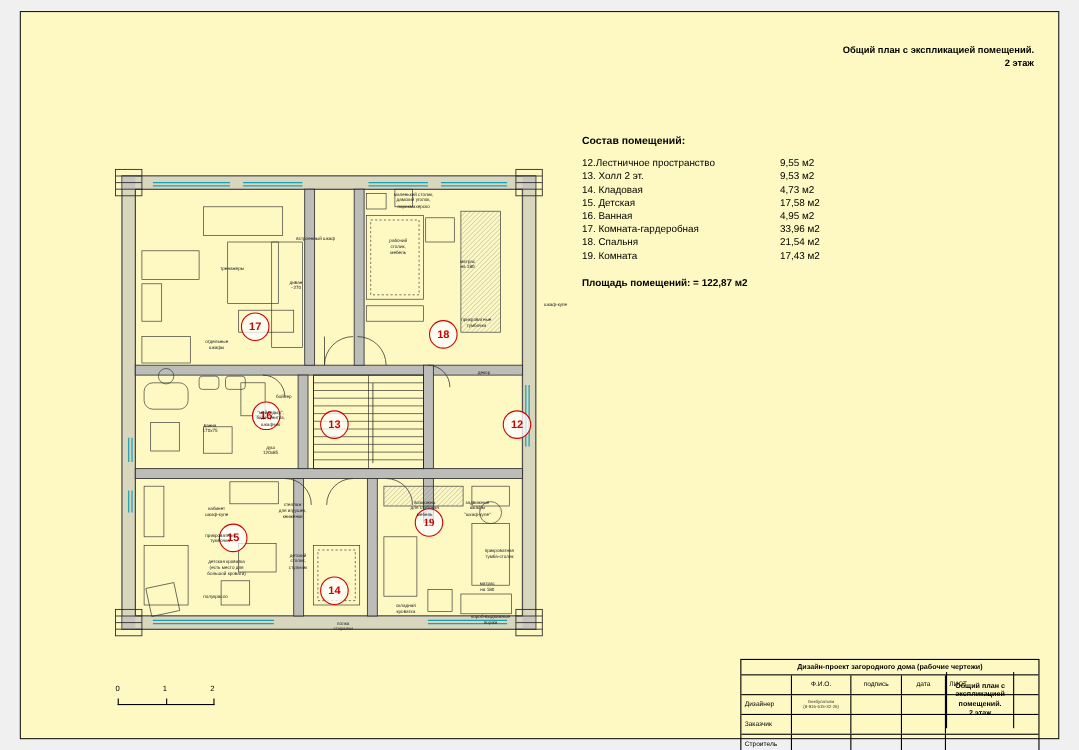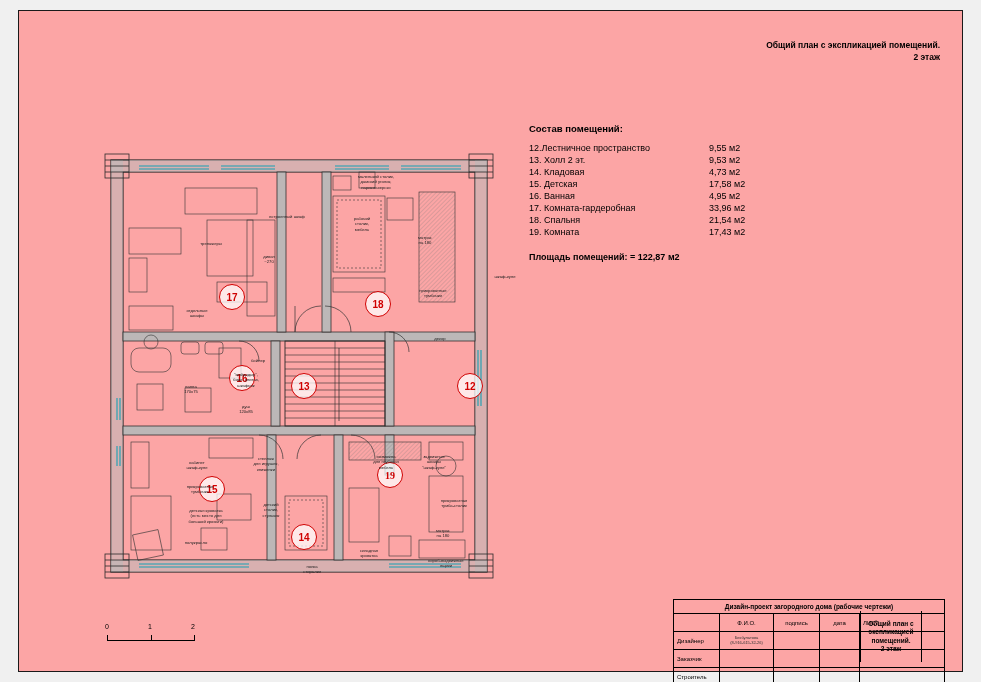--- a/index.html
+++ b/index.html
@@ -1,17 +1,17 @@
 <!DOCTYPE html>
 <html><head>
 <meta charset="utf-8">
 <style>
   html,body{margin:0;padding:0;background:#f0f0f0;}
   body{width:981px;height:682px;overflow:hidden;font-family:"Liberation Sans",sans-serif;}
-  .page{position:absolute;left:18px;top:10px;width:945px;height:662px;background:#fca5a5;border:1px solid #1a1a1a;box-sizing:border-box;}
+  .page{position:absolute;left:18px;top:10px;width:945px;height:662px;background:#fef9c3;border:1px solid #1a1a1a;box-sizing:border-box;}
   .title-block{position:absolute;right:22px;top:28px;text-align:right;font-size:8.5px;font-weight:bold;color:#000;line-height:1.45;}
   
   .legend{position:absolute;left:510px;top:112px;font-size:9px;color:#000;}
   .legend h3{margin:0 0 8px 0;font-size:9.5px;font-weight:bold;}
   .legend table{border-collapse:collapse;font-size:9px;}
   .legend td{padding:1px 0;vertical-align:top;white-space:nowrap;}
   .legend td.num{width:152px;}
   .legend td.area{padding-left:28px;}
   .legend .total{margin-top:14px;font-weight:bold;font-size:9px;}
   
@@ -289,21 +289,21 @@
         <rect x="340" y="306" width="34" height="18"></rect>
         <rect x="340" y="340" width="34" height="56"></rect>
         <circle cx="357" cy="330" r="10"></circle>
         <rect x="260" y="352" width="30" height="54"></rect>
         <rect x="330" y="404" width="46" height="18"></rect>
         <rect x="300" y="400" width="22" height="20"></rect>
       </g>
     </svg>
 
     <div class="rm-badge" style="left:130px;top:148px;">17</div>
-    <div class="rm-badge" style="left:276px;top:155px;">18</div>
+    <div class="rm-badge" style="left:301px;top:155px;">18</div>
     <div class="rm-badge" style="left:140px;top:229px;">16</div>
     <div class="rm-badge" style="left:202px;top:237px;">13</div>
     <div class="rm-badge" style="left:368px;top:237px;">12</div>
     <div class="rm-badge" style="left:110px;top:340px;">15</div>
     <div class="rm-badge" style="left:288px;top:326px;font-family:Liberation Serif, serif;">19</div>
     <div class="rm-badge" style="left:202px;top:388px;text-align:right;">14</div>
 
     <div class="lbl" style="left:252px;top:38px;width:70px;">маленький столик,
 дамский уголок,
 парикмахерско</div>

